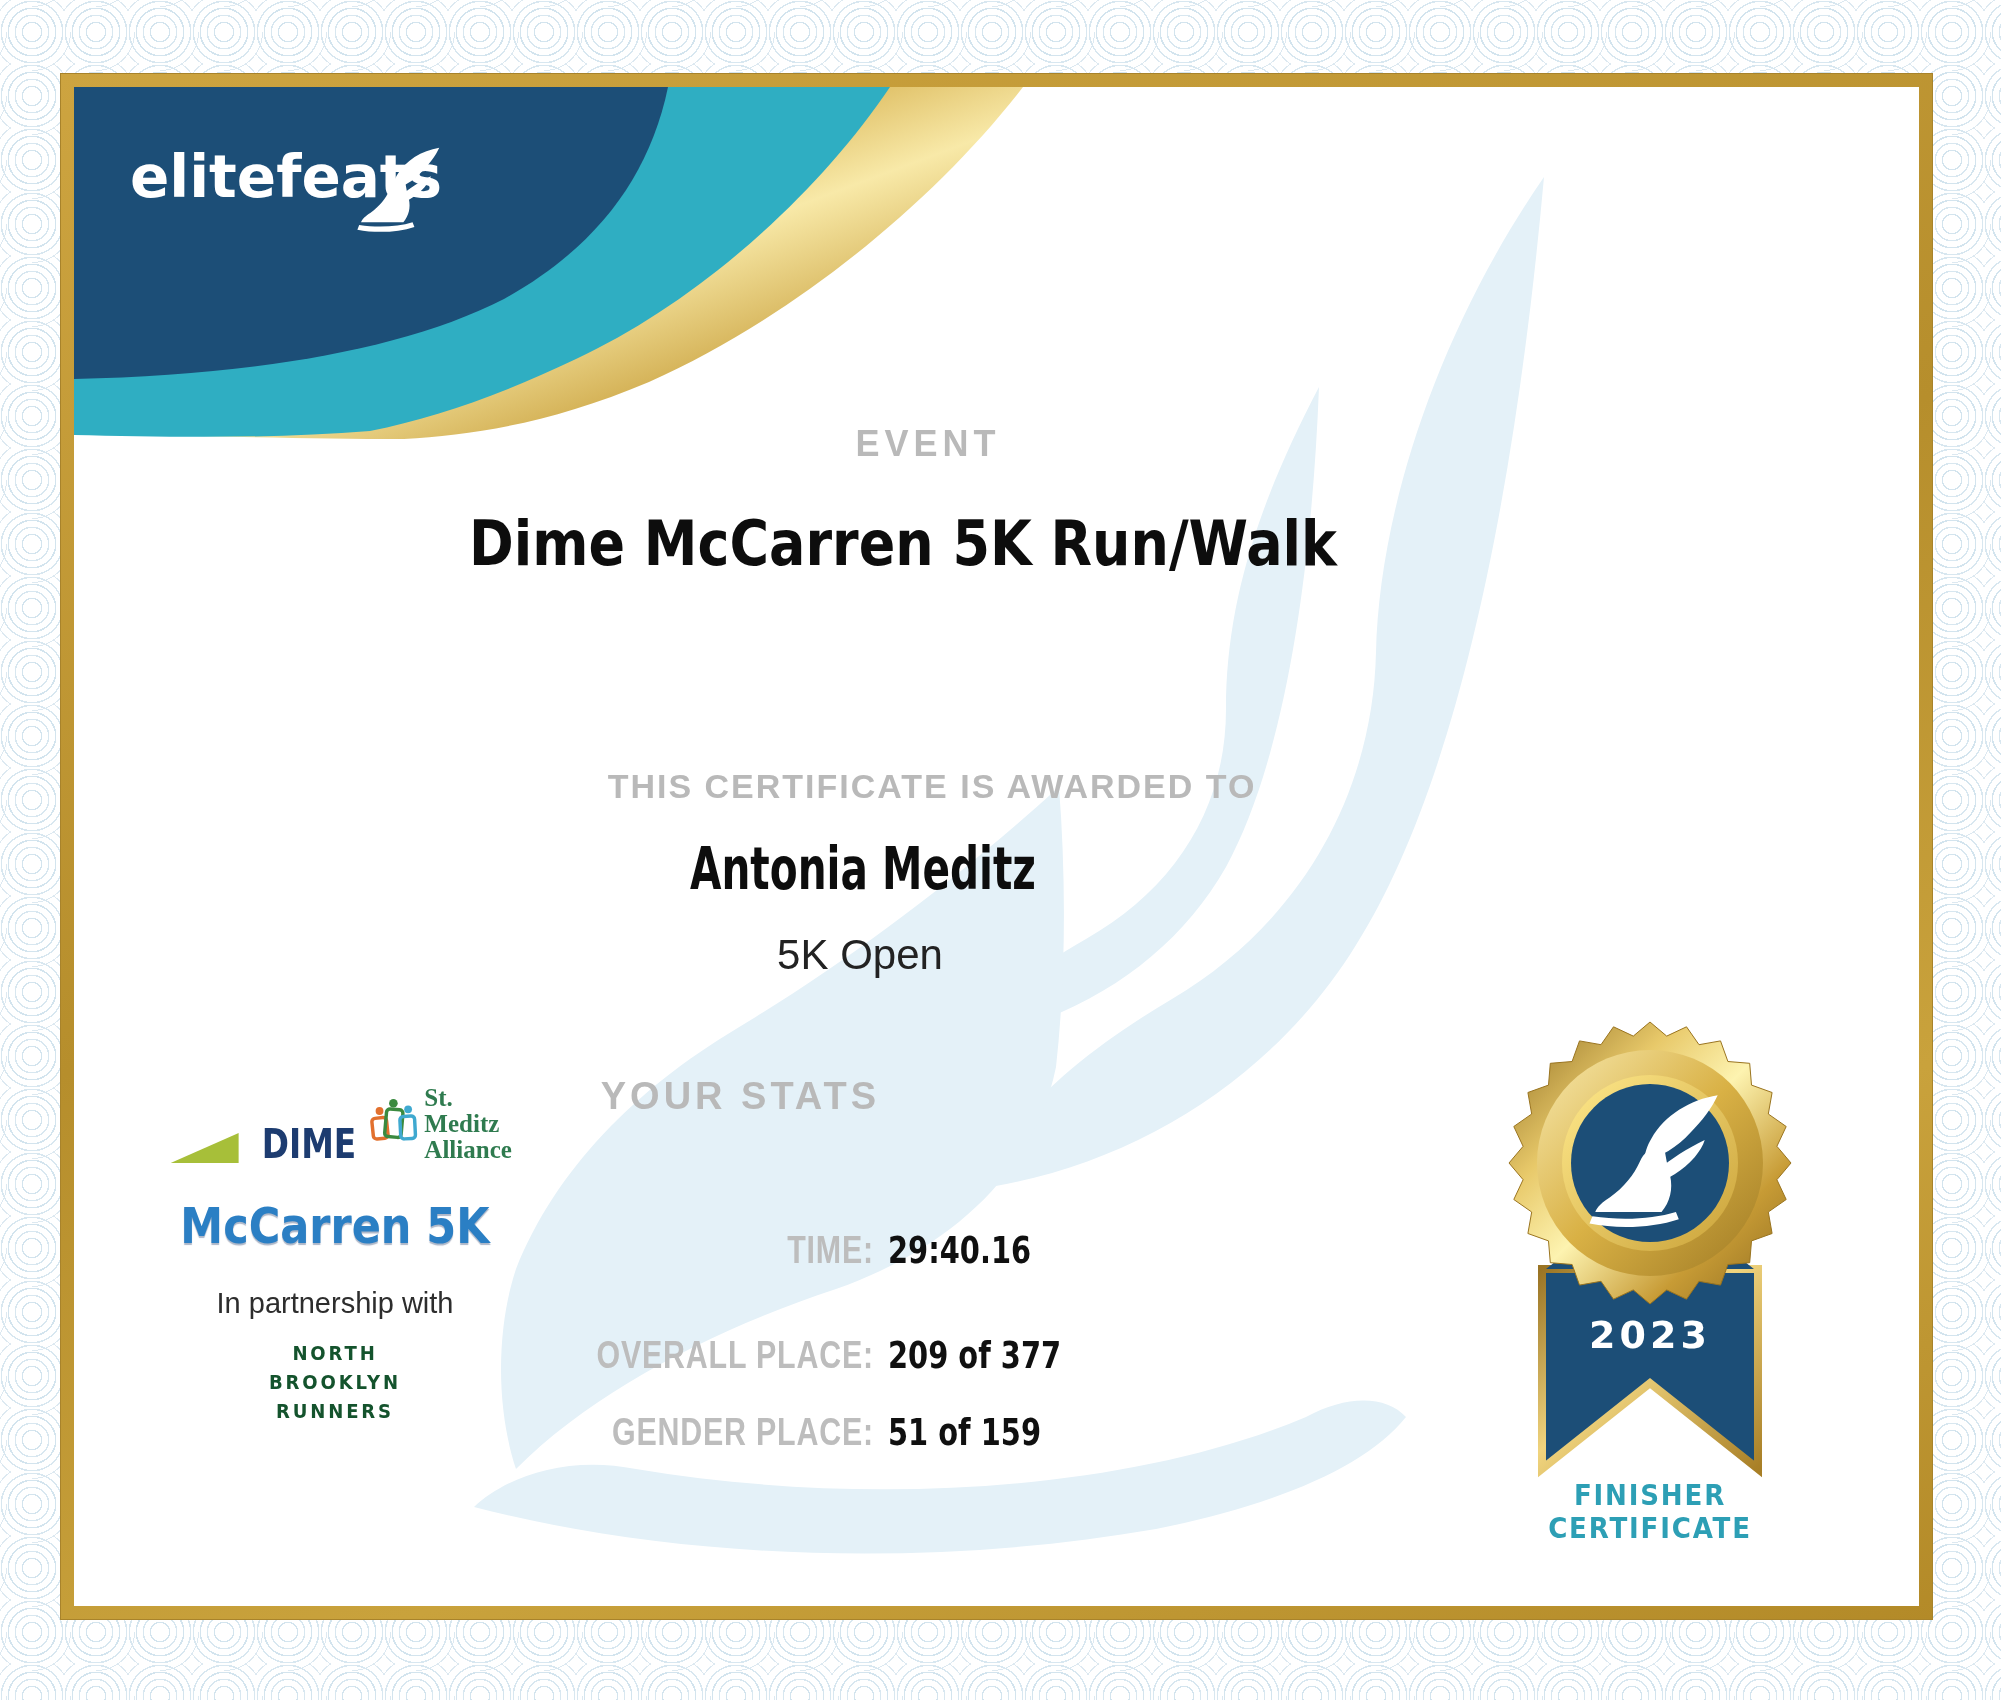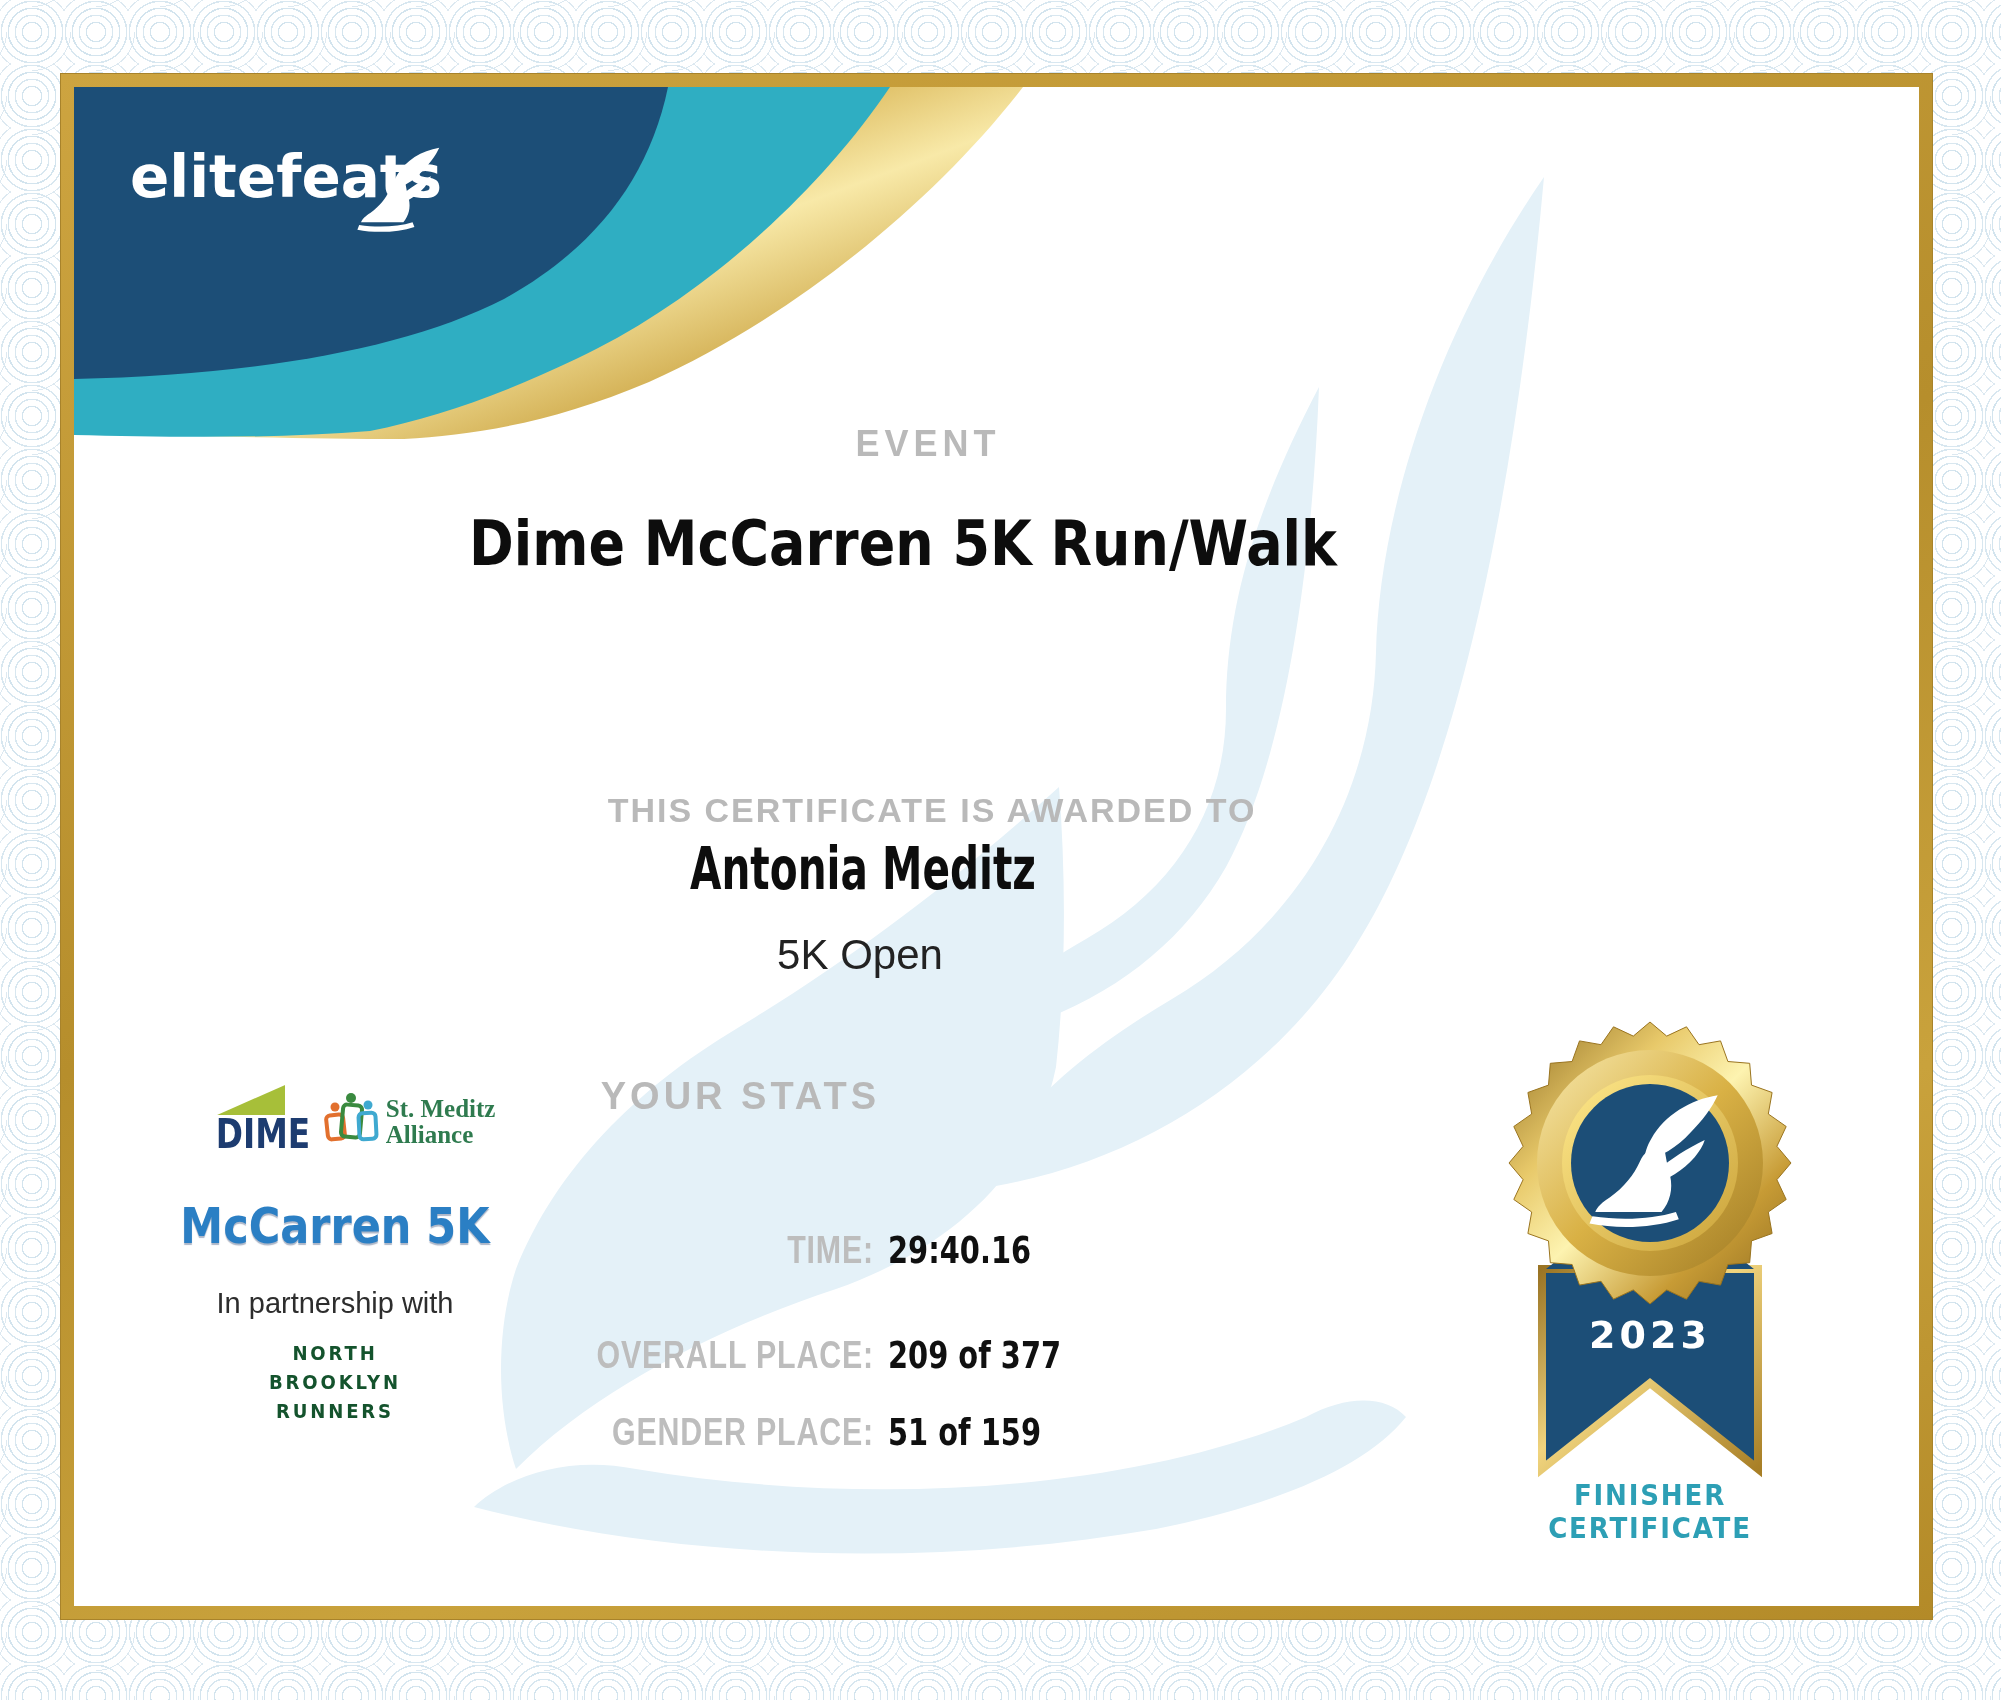--- a/index.html
+++ b/index.html
@@ -44,21 +44,21 @@
   }
   .wing-icon{position:absolute;left:276px;top:40px;width:92px;height:128px;}
 
   
   .h-gray{color:#b9b9b9;font-family:"Liberation Sans",sans-serif;font-weight:700;}
   .event-label{left:554px;top:336px;width:600px;font-size:36px;letter-spacing:5px;}
   .event-title{
     left:229px;top:420px;width:1200px;font-size:62px;font-weight:bold;color:#0d0d0d;
     transform:scaleX(.87);transform-origin:center;white-space:nowrap;
   }
-  .awarded-label{left:508px;top:680px;width:700px;font-size:34px;letter-spacing:2px;margin-top:24px;}
+  .awarded-label{left:508px;top:680px;width:700px;font-size:34px;letter-spacing:2px;}
   .runner-name{
     left:389px;top:748px;width:800px;font-size:58px;font-weight:bold;color:#0d0d0d;
     transform:scaleX(.70);transform-origin:center;white-space:nowrap;
   }
   .division{
     left:486px;top:844px;width:600px;font-size:42px;color:#222;
     font-family:"Liberation Sans",sans-serif;font-weight:400;
   }
   .stats-heading{left:406px;top:988px;width:400px;text-align:right;font-size:38px;letter-spacing:4px;}
 
@@ -68,21 +68,21 @@
     font-family:"Liberation Sans",sans-serif;font-weight:700;letter-spacing:1px;
     transform:scaleX(.80);transform-origin:right center;vertical-align:top;
   }
   .stat-value{
     display:inline-block;margin-left:14px;color:#101010;font-weight:bold;
     transform:scaleX(.76);transform-origin:left center;vertical-align:top;
   }
 
   
   .sponsor-row{position:absolute;left:111px;top:998px;width:320px;display:flex;justify-content:center;align-items:flex-end;gap:14px;}
-  .dime-block{display:flex;flex-direction:column;align-items:center;}
+  .dime-block{display:flex;align-items:flex-end;}
   .dime-triangle{width:68px;height:30px;background:#a7bf39;clip-path:polygon(0 100%,100% 0,100% 100%);margin-right:2px;}
   .dime-word{
     font-size:40px;font-weight:bold;color:#1d3c70;line-height:38px;
     transform:scaleX(.82);transform-origin:right center;letter-spacing:0px;
   }
   .stnicks{display:flex;align-items:center;gap:6px;}
   .stnicks-text{
     font-family:"Liberation Serif","DejaVu Serif",serif;color:#2f7b4f;
     font-size:25px;line-height:26px;font-weight:bold;
   }

